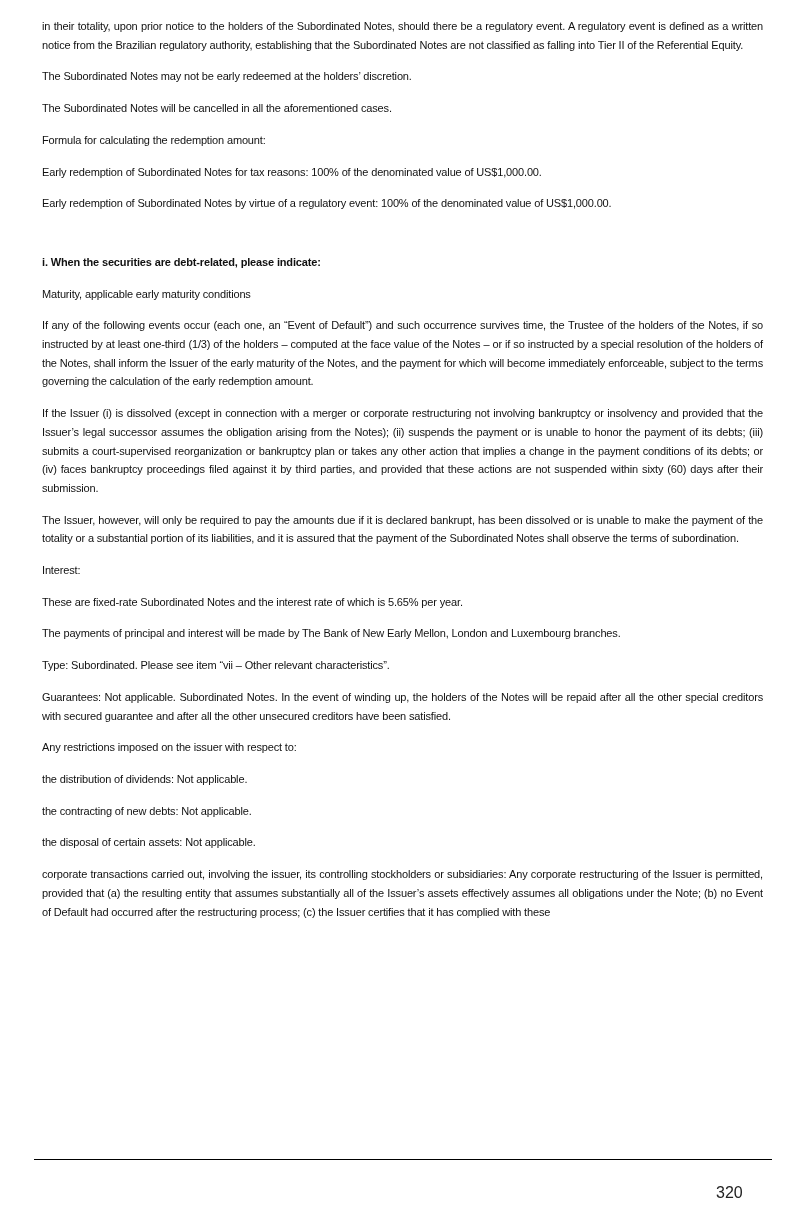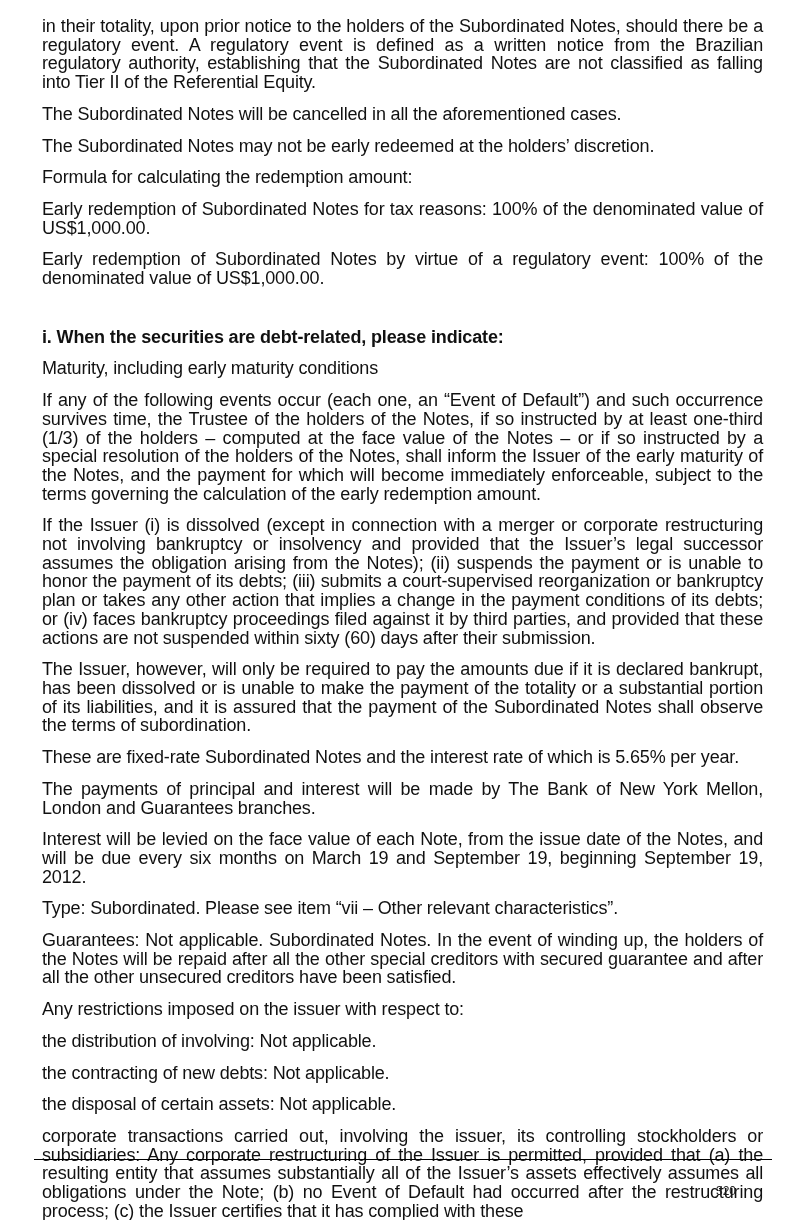--- a/index.html
+++ b/index.html
@@ -16,21 +16,21 @@
     color: #111111;
   }
   .page {
     position: absolute;
     left: 42px;
     top: 17px;
     width: 721px;
   }
   .para {
     margin: 0 0 13px 0;
-    font-size: 18px;
+    font-size: 11px;
     line-height: 18.7px;
     text-align: justify;
     letter-spacing: -0.15px;
   }
   .para.heading {
     font-weight: bold;
     margin-top: 40px;
   }
   .last-para {
     margin-bottom: 0;
@@ -40,45 +40,45 @@
     left: 34px;
     top: 1159px;
     width: 738px;
     height: 0;
     border-top: 1.5px solid #000000;
   }
   .page-number {
     position: absolute;
     left: 716px;
     top: 1184px;
-    font-size: 12px;
+    font-size: 16px;
     color: #222222;
   }
 </style>
 </head>
 <body>
 
 <div class="page">
   <p class="para">in their totality, upon prior notice to the holders of the Subordinated Notes, should there be a regulatory event. A regulatory event is defined as a written notice from the Brazilian regulatory authority, establishing that the Subordinated Notes are not classified as falling into Tier II of the Referential Equity.</p>
+  <p class="para">The Subordinated Notes may not be early redeemed at the holders’ discretion.</p>
   <p class="para">The Subordinated Notes will be cancelled in all the aforementioned cases.</p>
-  <p class="para">The Subordinated Notes may not be early redeemed at the holders’ discretion.</p>
   <p class="para">Formula for calculating the redemption amount:</p>
   <p class="para">Early redemption of Subordinated Notes for tax reasons: 100% of the denominated value of US$1,000.00.</p>
   <p class="para">Early redemption of Subordinated Notes by virtue of a regulatory event: 100% of the denominated value of US$1,000.00.</p>
   <p class="para heading">i. When the securities are debt-related, please indicate:</p>
-  <p class="para">Maturity, including early maturity conditions</p>
+  <p class="para">Maturity, applicable early maturity conditions</p>
   <p class="para">If any of the following events occur (each one, an “Event of Default”) and such occurrence survives time, the Trustee of the holders of the Notes, if so instructed by at least one-third (1/3) of the holders – computed at the face value of the Notes – or if so instructed by a special resolution of the holders of the Notes, shall inform the Issuer of the early maturity of the Notes, and the payment for which will become immediately enforceable, subject to the terms governing the calculation of the early redemption amount.</p>
   <p class="para">If the Issuer (i) is dissolved (except in connection with a merger or corporate restructuring not involving bankruptcy or insolvency and provided that the Issuer’s legal successor assumes the obligation arising from the Notes); (ii) suspends the payment or is unable to honor the payment of its debts; (iii) submits a court-supervised reorganization or bankruptcy plan or takes any other action that implies a change in the payment conditions of its debts; or (iv) faces bankruptcy proceedings filed against it by third parties, and provided that these actions are not suspended within sixty (60) days after their submission.</p>
   <p class="para">The Issuer, however, will only be required to pay the amounts due if it is declared bankrupt, has been dissolved or is unable to make the payment of the totality or a substantial portion of its liabilities, and it is assured that the payment of the Subordinated Notes shall observe the terms of subordination.</p>
+  <p class="para">Interest:</p>
   <p class="para">These are fixed-rate Subordinated Notes and the interest rate of which is 5.65% per year.</p>
-  <p class="para">The payments of principal and interest will be made by The Bank of New York Mellon, London and Guarantees branches.</p>
-  <p class="para">Interest will be levied on the face value of each Note, from the issue date of the Notes, and will be due every six months on March 19 and September 19, beginning September 19, 2012.</p>
+  <p class="para">The payments of principal and interest will be made by The Bank of New Early Mellon, London and Luxembourg branches.</p>
   <p class="para">Type: Subordinated. Please see item “vii – Other relevant characteristics”.</p>
   <p class="para">Guarantees: Not applicable. Subordinated Notes. In the event of winding up, the holders of the Notes will be repaid after all the other special creditors with secured guarantee and after all the other unsecured creditors have been satisfied.</p>
   <p class="para">Any restrictions imposed on the issuer with respect to:</p>
-  <p class="para">the distribution of involving: Not applicable.</p>
+  <p class="para">the distribution of dividends: Not applicable.</p>
   <p class="para">the contracting of new debts: Not applicable.</p>
   <p class="para">the disposal of certain assets: Not applicable.</p>
   <p class="para last-para">corporate transactions carried out, involving the issuer, its controlling stockholders or subsidiaries: Any corporate restructuring of the Issuer is permitted, provided that (a) the resulting entity that assumes substantially all of the Issuer’s assets effectively assumes all obligations under the Note; (b) no Event of Default had occurred after the restructuring process; (c) the Issuer certifies that it has complied with these</p>
 </div>
 
 <div class="footer-rule"></div>
 <div class="page-number">320</div>
 
 </body></html>

